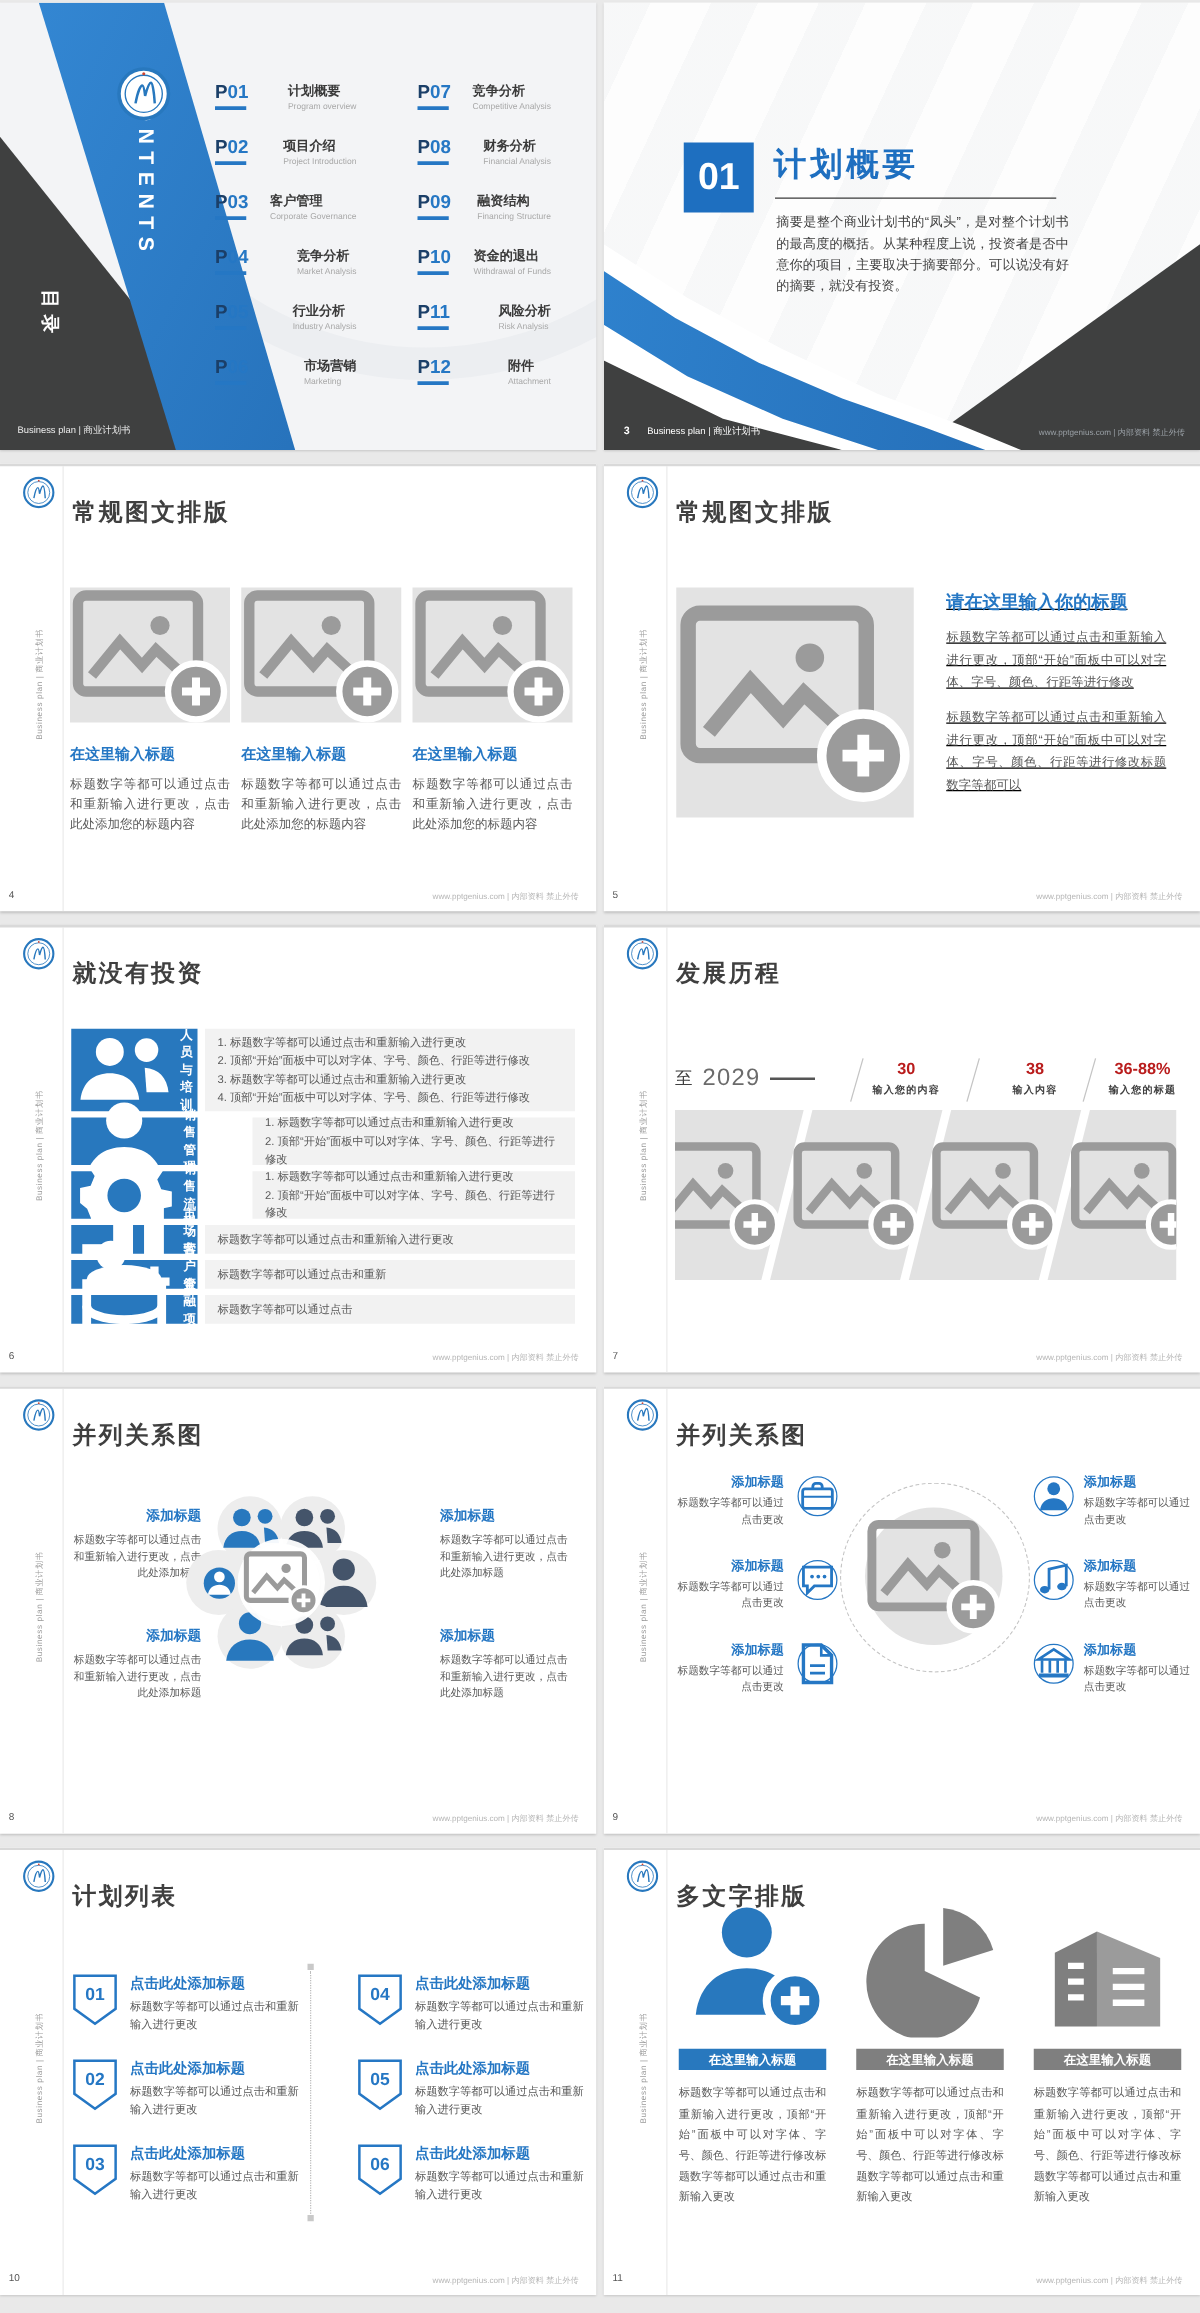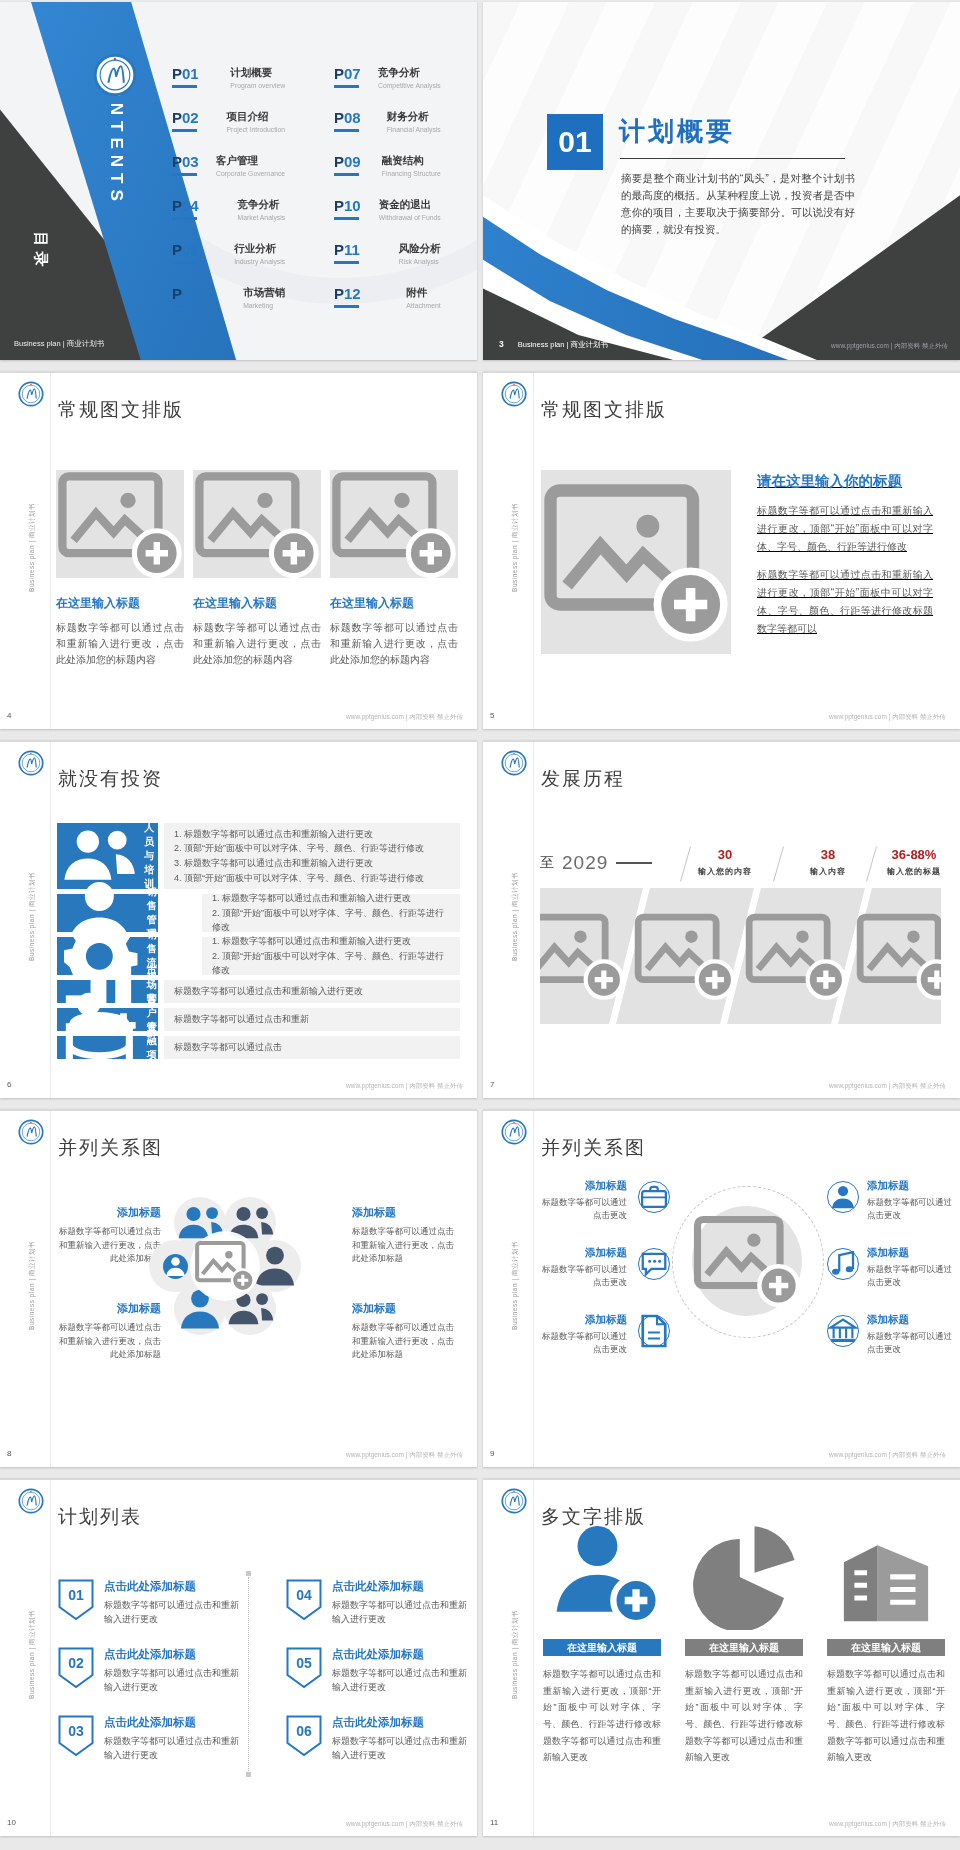--- a/index.html
+++ b/index.html
@@ -9,21 +9,21 @@
         grid-auto-rows:358px;column-gap:6px;row-gap:11px;}
   .slide{position:relative;background:#fff;overflow:hidden;box-shadow:0 1px 2px rgba(0,0,0,.18);}
 
   
   .ws::before{content:"";position:absolute;left:0;top:0;right:0;height:2px;background:#d9d9d9;z-index:5;}
   .rail-line{position:absolute;left:50px;top:2px;bottom:0;width:1px;background:#ececec;}
   .logo{position:absolute;left:18px;top:10px;width:26px;height:26px;z-index:4;}
   .logo svg{width:100%;height:100%;}
   .rail-t{position:absolute;left:-103px;top:172px;width:270px;text-align:center;
           transform:rotate(-90deg);font-size:6.5px;color:#9a9a9a;letter-spacing:.5px;white-space:nowrap;}
-  .stitle{position:absolute;left:58px;top:26px;margin:0;font-size:19px;font-weight:normal;color:#3f3f3f;letter-spacing:2px;}
+  .stitle{position:absolute;left:58px;top:26px;margin:0;font-size:19px;font-weight:bold;color:#3f3f3f;letter-spacing:2px;}
   .pg{position:absolute;left:7px;top:340px;font-size:8px;color:#555;}
   .site{position:absolute;right:14px;top:342px;font-size:6.5px;color:#b5b5b5;}
 
   .ph{background:#e3e3e3;display:flex;align-items:center;justify-content:center;color:#9b9b9b;}
   .ph svg{width:38px;height:32px;}
 
   .ring{position:absolute;border-radius:50%;border:26px solid rgba(140,155,172,.06);}
   .r1{width:520px;height:520px;right:-150px;top:-270px;}
   .r2{width:780px;height:780px;right:-280px;top:-400px;border-width:40px;}
 

